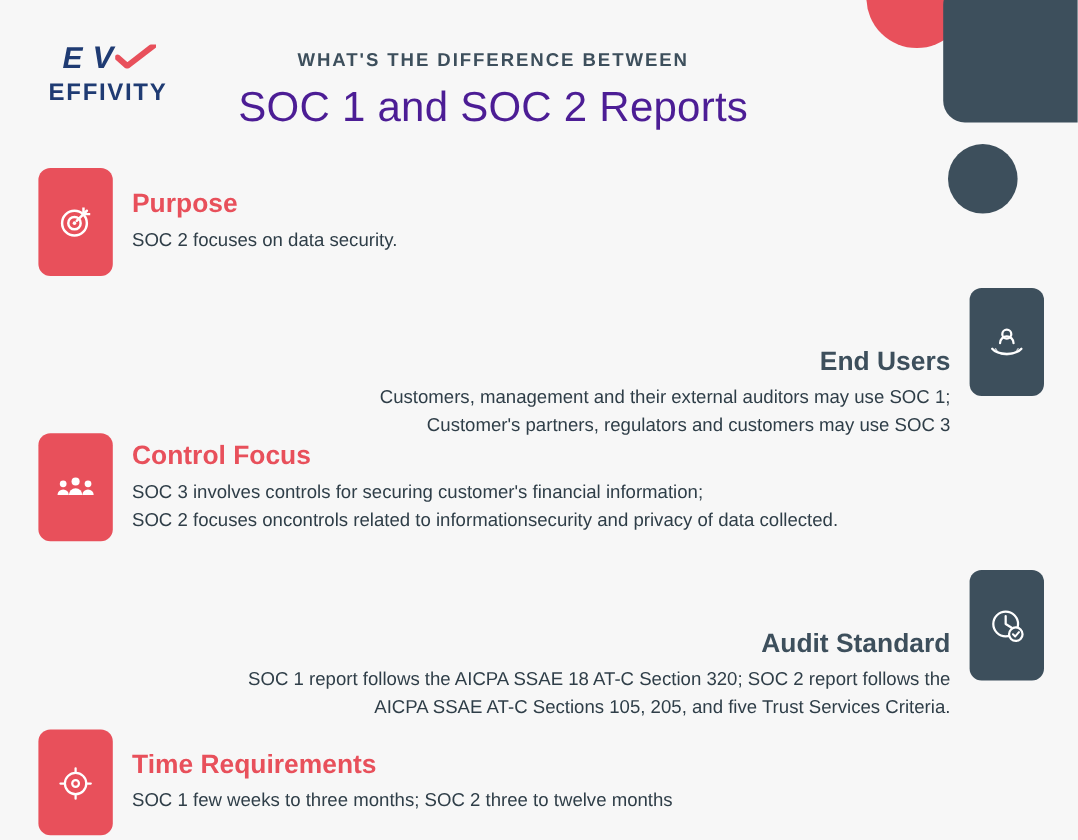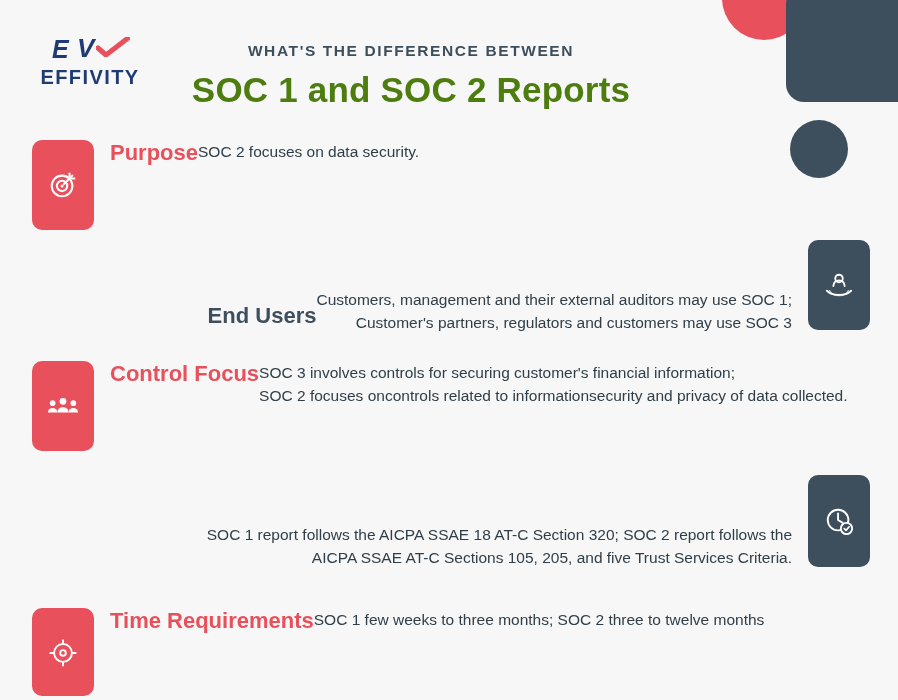--- a/index.html
+++ b/index.html
@@ -108,22 +108,22 @@
   .eyebrow {
     font-size: 15.5px;
     font-weight: bold;
     letter-spacing: 1.6px;
     color: #3d4f5c;
     text-transform: uppercase;
   }
   .title {
     margin-top: 10px;
     font-size: 35px;
-    font-weight: bold;
-    color: #4d7c0f;
+    font-weight: normal;
+    color: #4c1d95;
     letter-spacing: 0.2px;
   }
 
   
   .row {
     position: absolute;
     display: flex;
     align-items: stretch;
   }
   .row-left { left: 32px; }
@@ -136,21 +136,21 @@
     align-items: center;
     justify-content: center;
     flex: none;
   }
   .badge-red { background: #e8505b; }
   .badge-dark { background: #3d4f5c; }
 
   .content {
     padding-left: 16px;
     display: flex;
-    flex-direction: row;
+    flex-direction: column;
     justify-content: center;
   }
   .row-right .content {
     padding-left: 0;
     padding-right: 16px;
     text-align: right;
     align-items: flex-end;
     margin-top: 48px;
   }
   .row-heading {
@@ -273,20 +273,21 @@
     <span>
       <svg class="icon-svg" width="30" height="30" viewBox="0 0 32 32">
         <circle cx="15" cy="15" r="11" fill="none" stroke="#ffffff" stroke-width="2"></circle>
         <path d="M15 8 L15 15 L20 18" fill="none" stroke="#ffffff" stroke-width="2" stroke-linecap="round" stroke-linejoin="round"></path>
         <circle cx="24" cy="24" r="6" fill="#3d4f5c" stroke="#ffffff" stroke-width="2"></circle>
         <path d="M21.5 24 L23.5 26 L26.8 22.2" fill="none" stroke="#ffffff" stroke-width="1.8" stroke-linecap="round" stroke-linejoin="round"></path>
       </svg>
     </span>
   </div>
   <div class="content">
+    <div class="row-heading heading-dark">Audit Standard</div>
     <div class="row-body">
       <span>SOC 1 report follows the AICPA SSAE 18 AT-C Section 320; SOC 2 report follows the</span>
       <span>AICPA SSAE AT-C Sections 105, 205, and five Trust Services Criteria.</span>
     </div>
   </div>
 </div>
 
 <div class="row row-left" id="row-time">
   <div class="badge badge-red">
     <span>

